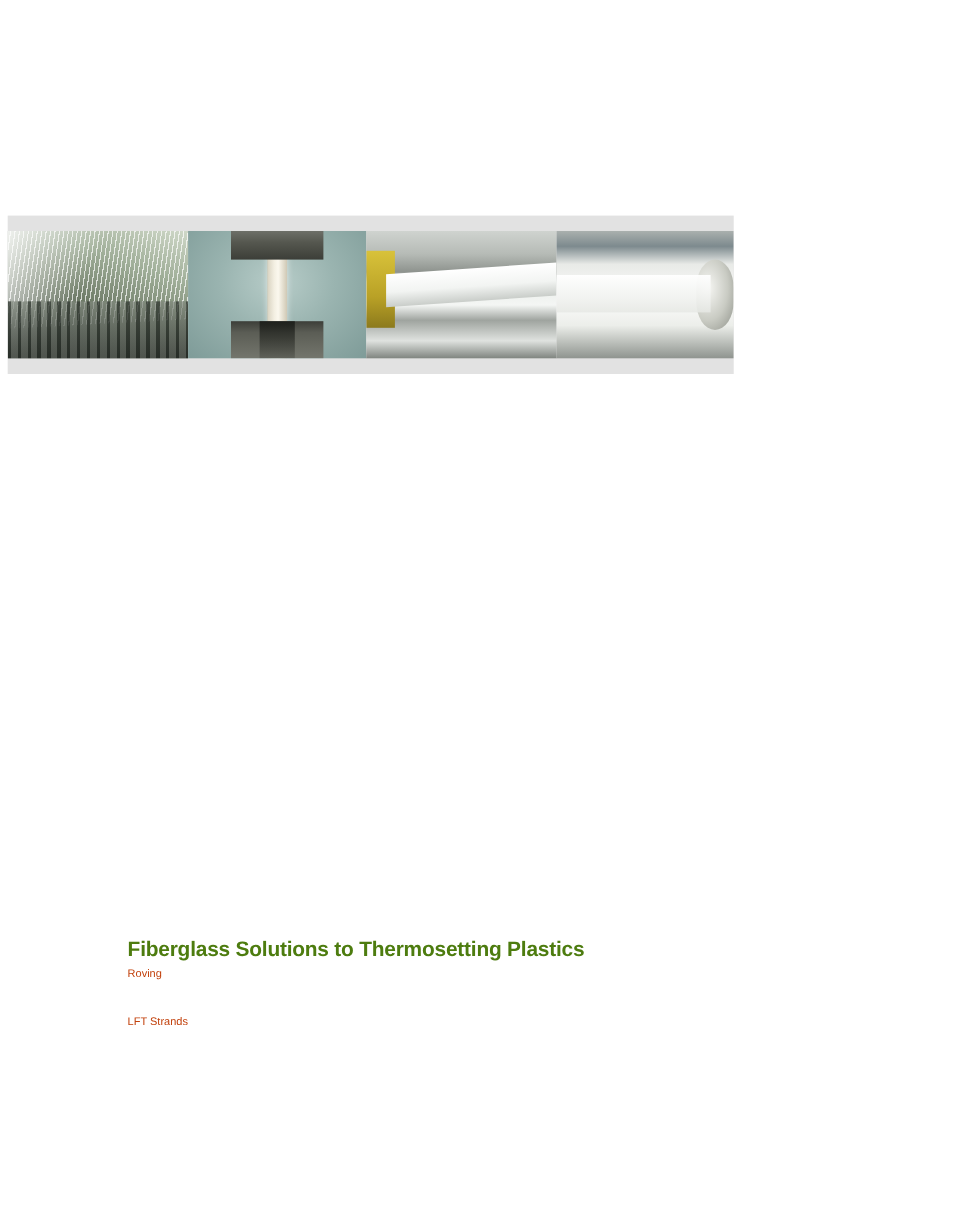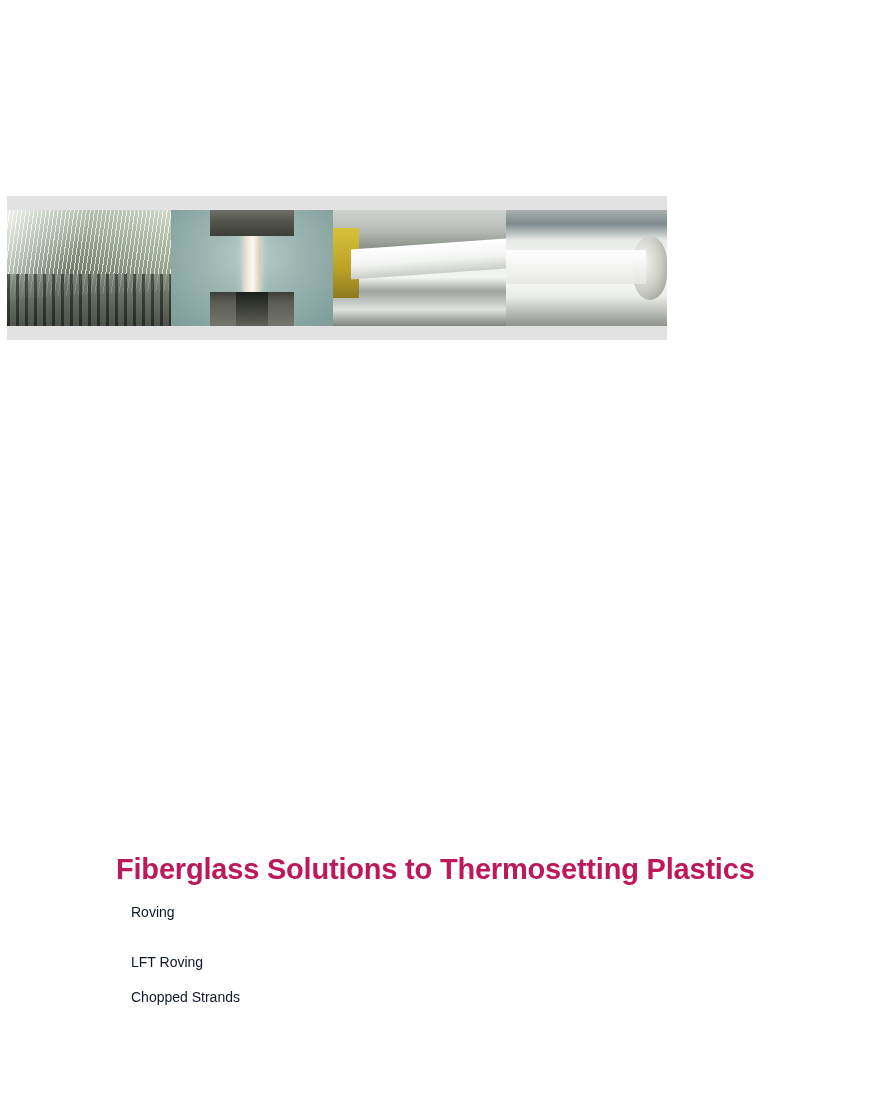--- a/index.html
+++ b/index.html
@@ -156,32 +156,32 @@
   }
 
   
   .content {
     position: absolute;
     left: 116px;
     top: 852px;
     width: 700px;
   }
   .heading {
-    font-size: 29px;
+    font-size: 19px;
     font-weight: bold;
     letter-spacing: -0.2px;
-    color: #be185d;
+    color: #4d7c0f;
     margin: 0 0 4px 0;
     line-height: 1.22;
   }
   .sub-item {
-    font-size: 14px;
-    color: #0f172a;
+    font-size: 10px;
+    color: #c2410c;
     line-height: 1.45;
-    margin: 15px;
+    margin: 0;
   }
   .group-2 { margin-top: 29px; }
 </style>
 </head>
 <body>
 
 <div class="banner">
   <div class="banner-strip">
     <div class="photo photo-1"></div>
     <div class="photo photo-2">
@@ -194,17 +194,16 @@
 </div>
 
 <div class="content">
 
   <div class="group-1">
     <h1 class="heading">Fiberglass Solutions to Thermosetting Plastics</h1>
     <p class="sub-item">Roving</p>
   </div>
 
   <div class="group-2">
-    <p class="sub-item">LFT Roving</p>
-    <p class="sub-item">Chopped Strands</p>
+    <p class="sub-item">LFT Strands</p>
   </div>
 
 </div>
 
 </body></html>

